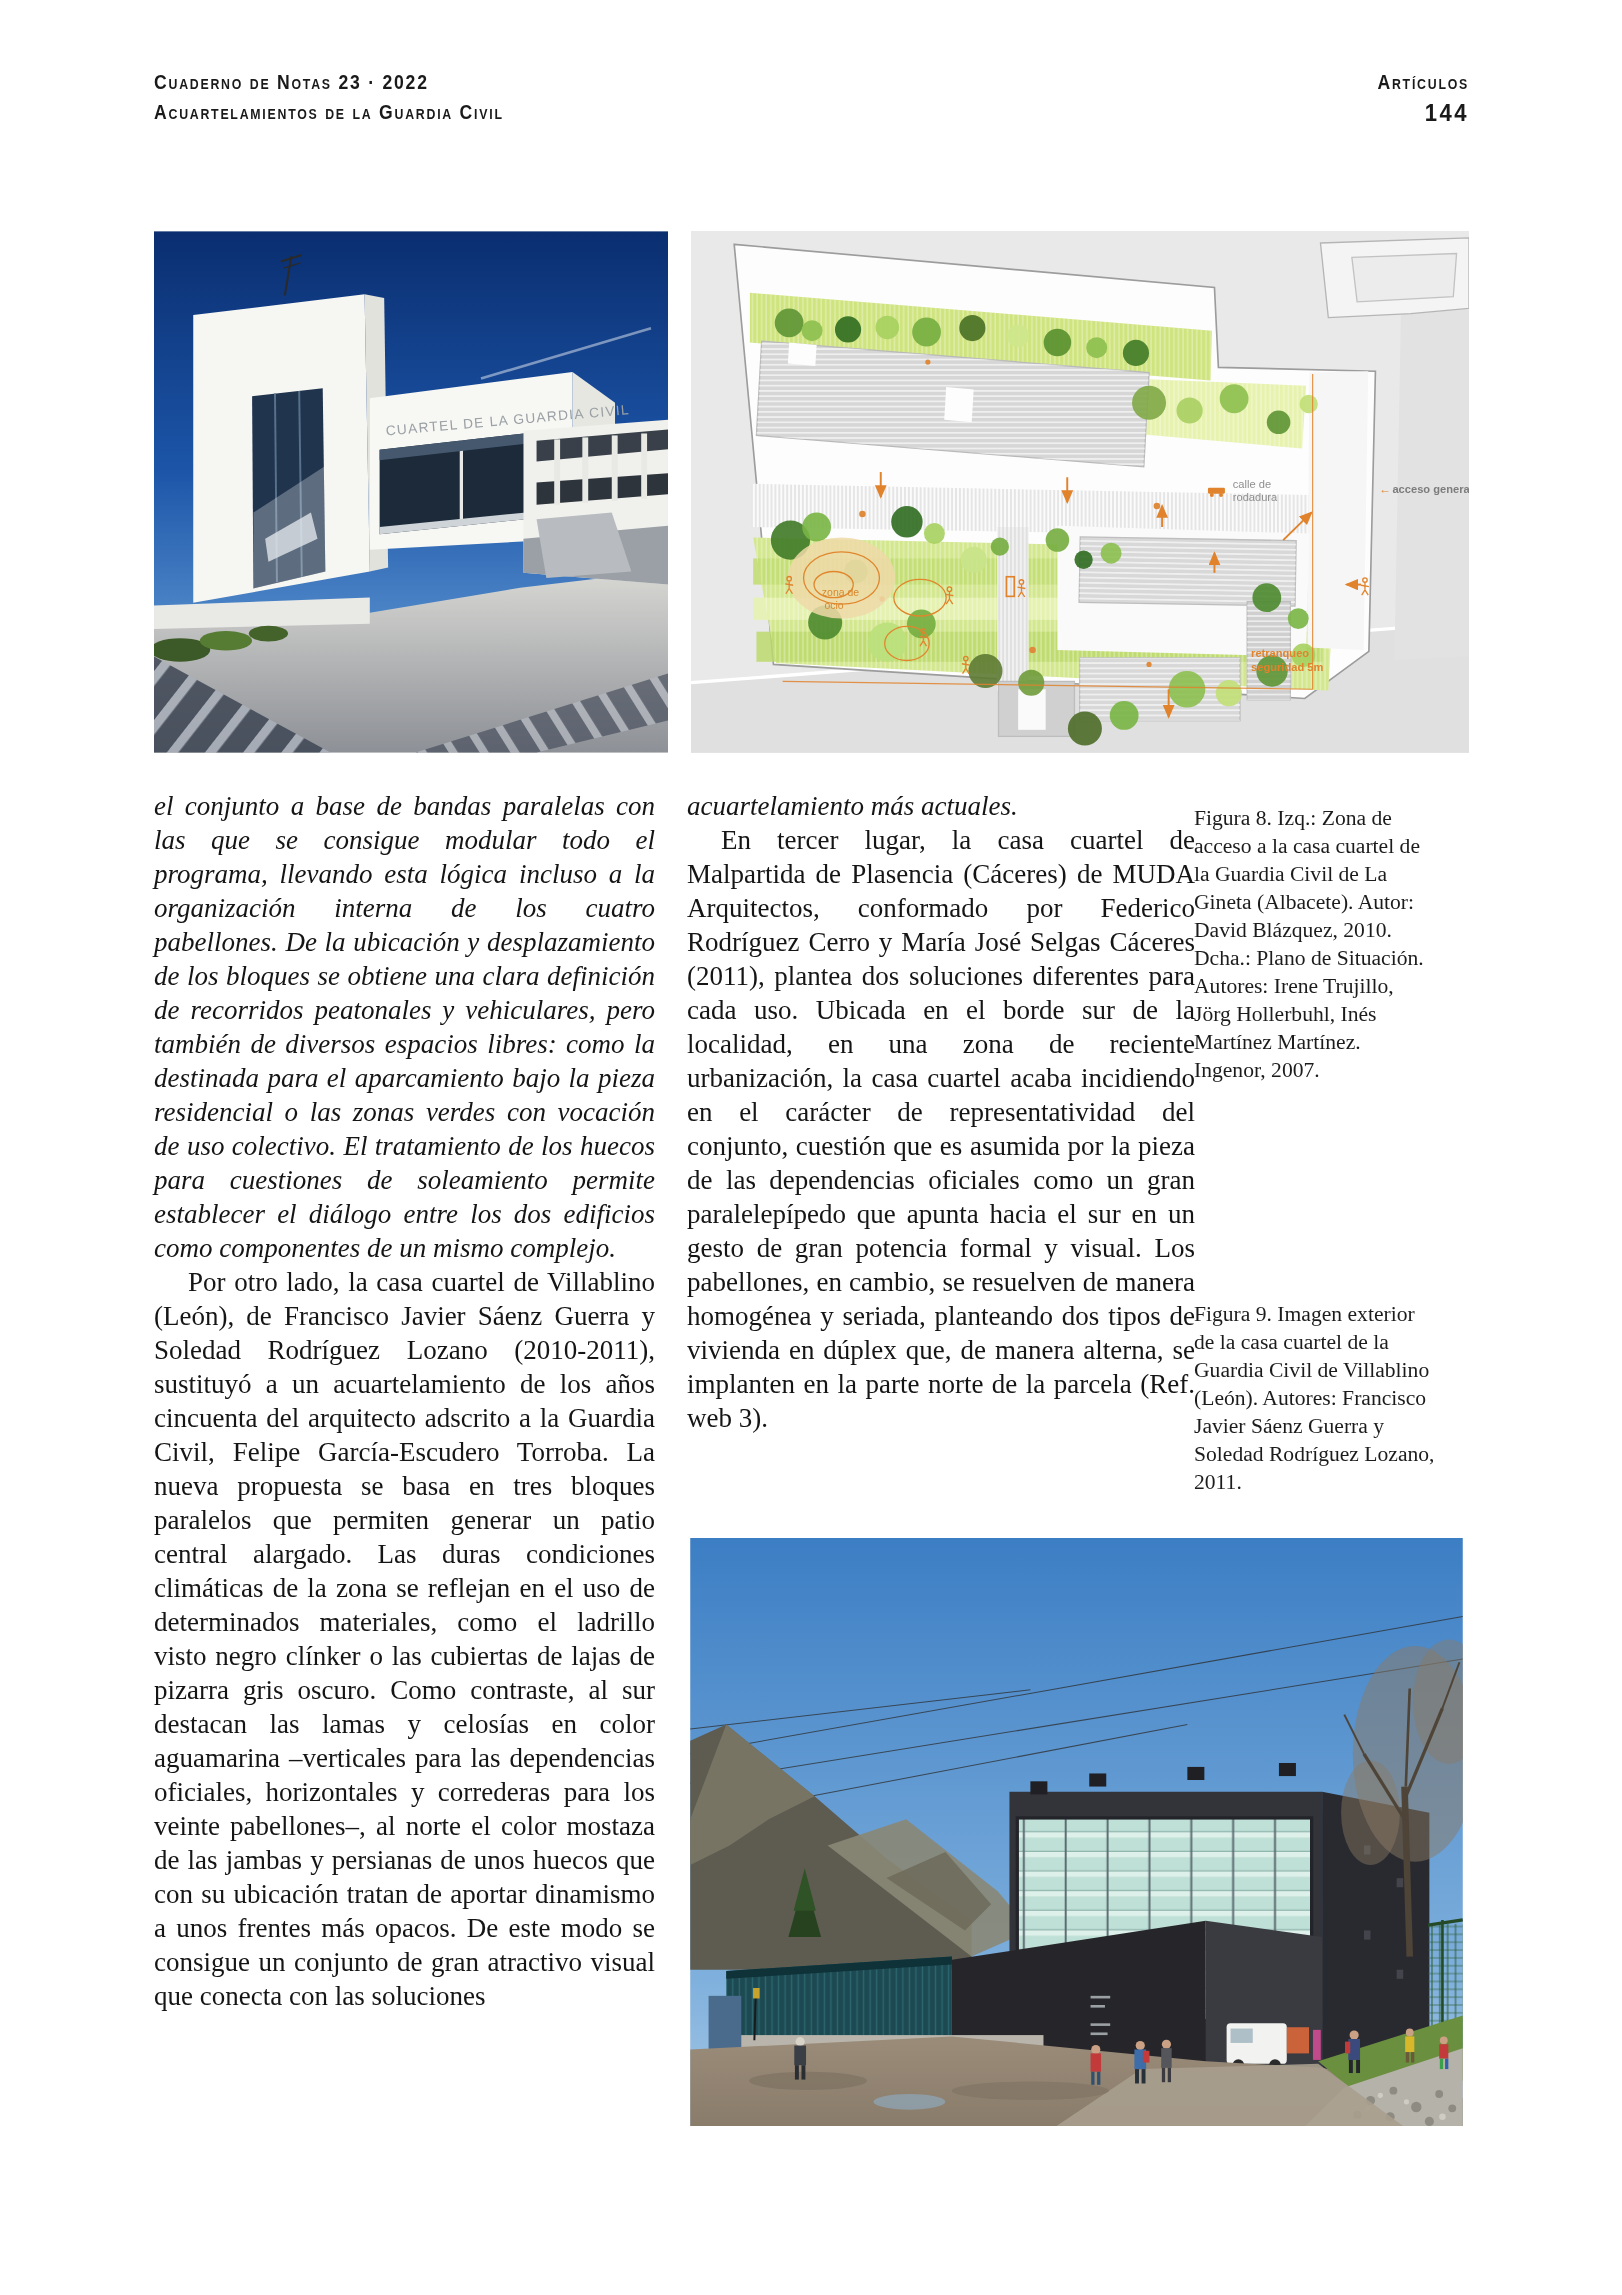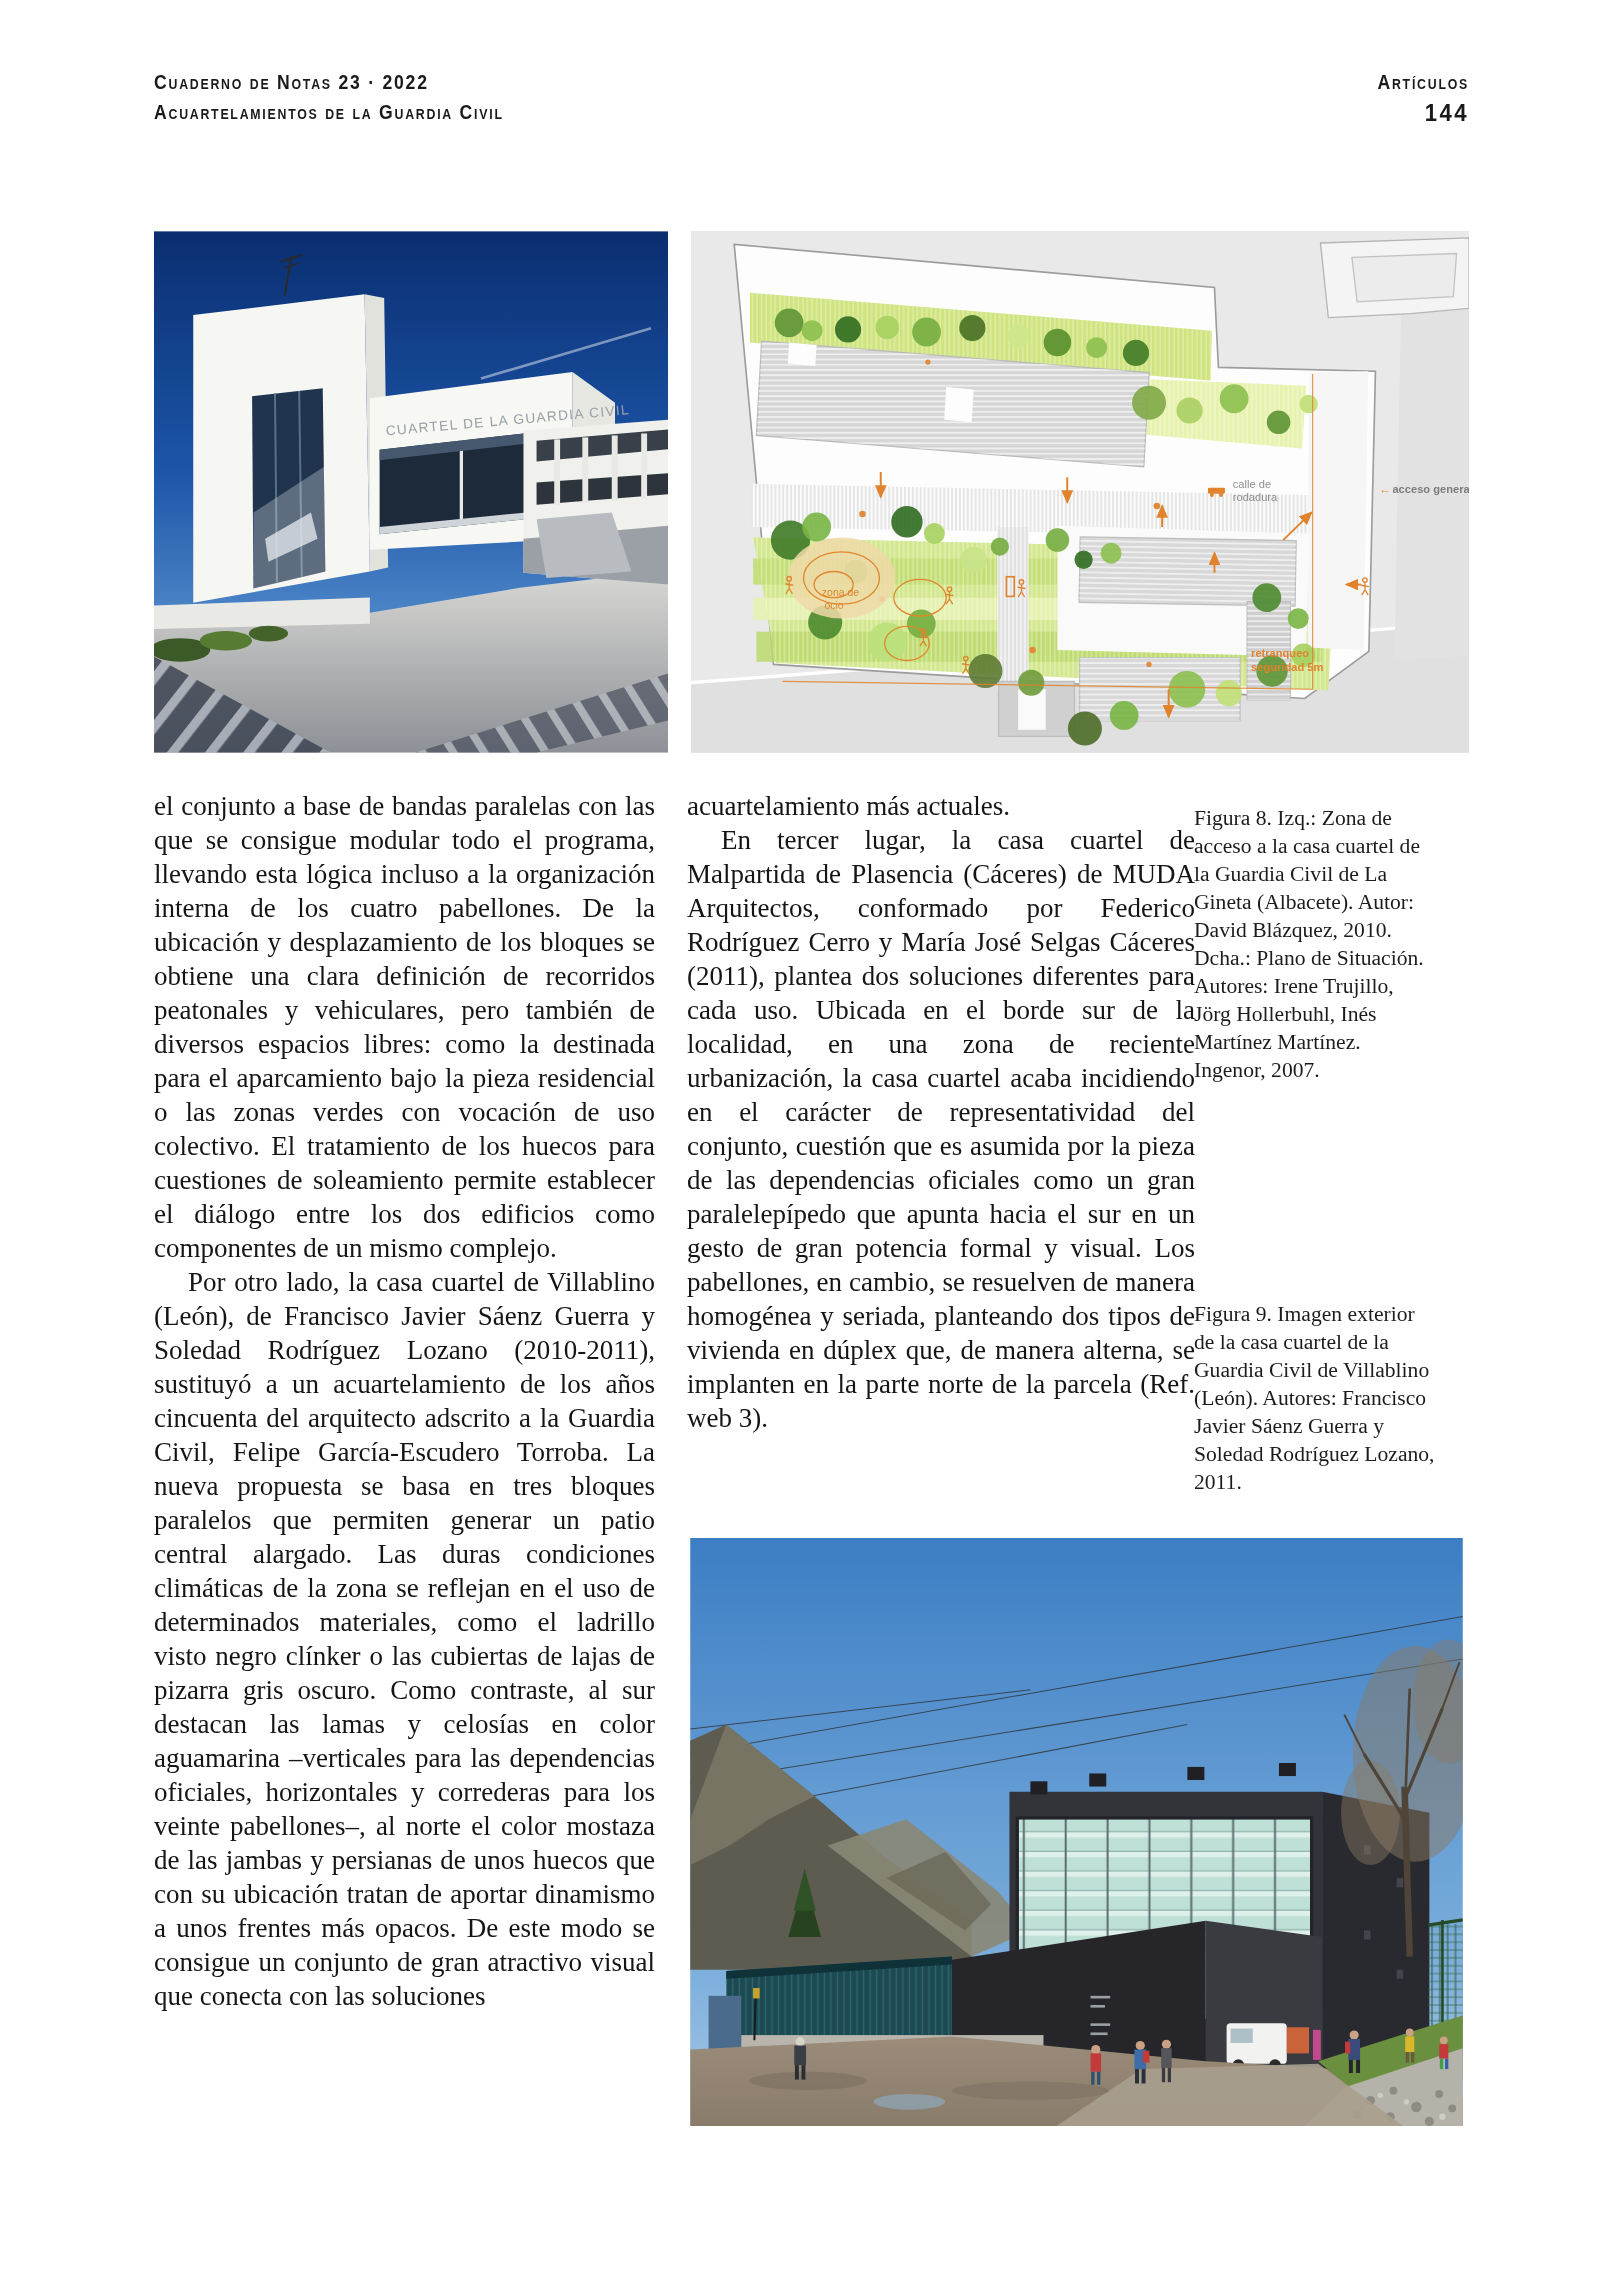--- a/index.html
+++ b/index.html
@@ -14,21 +14,21 @@
   .hdr-pagenum{right:154px;font-size:24px;letter-spacing:2.6px;transform:scaleX(.92);transform-origin:right center;text-align:right;}
 
   
   .fig{position:absolute;overflow:hidden;background:#eee;}
   .fig svg{display:block;}
 
   
   .col{position:absolute;top:789px;font-size:27px;line-height:34px;text-align:justify;
        text-justify:inter-word;color:#151515;}
   .col p{margin:0;text-indent:34px;}
-  .col p.cont{text-indent:0;}
+  .col p.cont{text-indent:0;font-style:italic;}
   .caption{position:absolute;left:1194px;width:241px;font-size:21.6px;line-height:28px;color:#1c1c1c;}
 </style>
 </head>
 <body>
 
 <div class="page">
 
   <div class="hdr hdr-left" style="top:71px;">Cuaderno de Notas 23 · 2022</div>
   <div class="hdr hdr-right" style="top:71px;">Artículos</div>
   <div class="hdr hdr-left" style="top:101px;">Acuartelamientos de la Guardia Civil</div>

